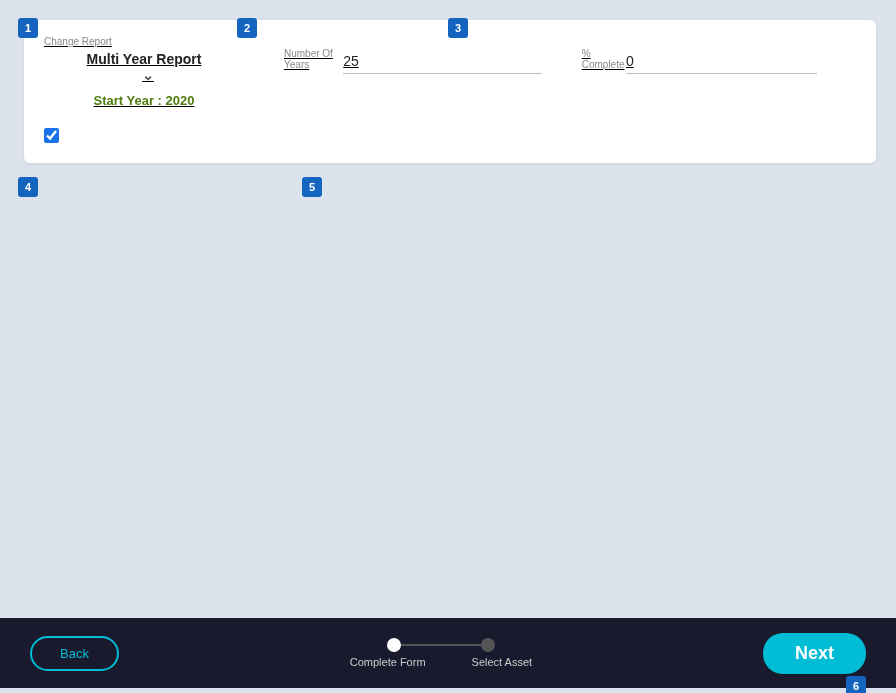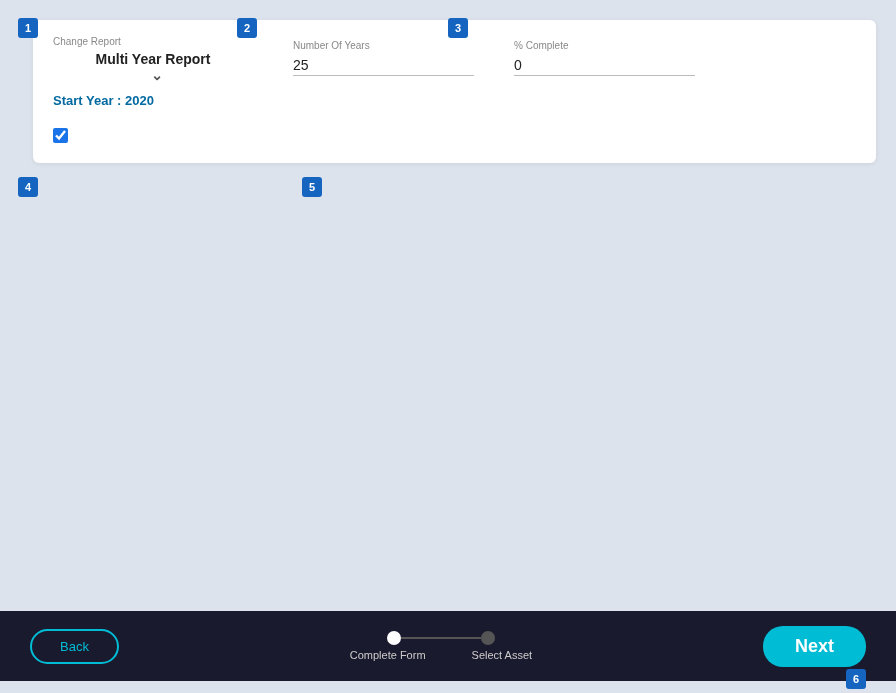--- a/index.html
+++ b/index.html
@@ -6,22 +6,23 @@
     body {
       font-family: Arial, sans-serif;
       background: #dde3ec;
       width: 896px;
       height: 693px;
       overflow: hidden;
       position: relative;
     }
 
     .main-content {
-      padding: 20px 20px 0 33px;
+      padding: 20px 20px 0 24px;
       height: calc(693px - 70px);
+      text-decoration: underline;
     }
 
     .card {
       background: #fff;
       border-radius: 6px;
       padding: 16px 20px 20px 20px;
       box-shadow: 0 1px 4px rgba(0,0,0,0.08);
     }
 
     .card-top-row {
@@ -54,29 +55,30 @@
 
     .chevron-icon {
       font-size: 14px;
       color: #555;
       margin-left: 8px;
     }
 
     .start-year {
       font-weight: bold;
       font-size: 13px;
-      color: #0369a1;
+      color: #4d7c0f;
       margin-top: 10px;
+      text-align: center;
     }
 
     .field-group {
       display: flex;
-      flex-direction: column;
+      flex-direction: row;
       min-width: 180px;
-      margin-top: 4px;
+      margin-top: 12px;
     }
 
     .field-label {
       font-size: 10px;
       color: #888;
       margin-bottom: 4px;
     }
 
     .field-input {
       border: none;
@@ -124,21 +126,21 @@
       display: flex;
       align-items: center;
       justify-content: center;
       border-radius: 3px;
       z-index: 10;
     }
 
     
     .footer {
       position: absolute;
-      bottom: 12px;
+      bottom: 5px;
       left: 0;
       width: 100%;
       height: 70px;
       background: #1a1a2e;
       display: flex;
       align-items: center;
       justify-content: space-between;
       padding: 0 30px;
     }
 

